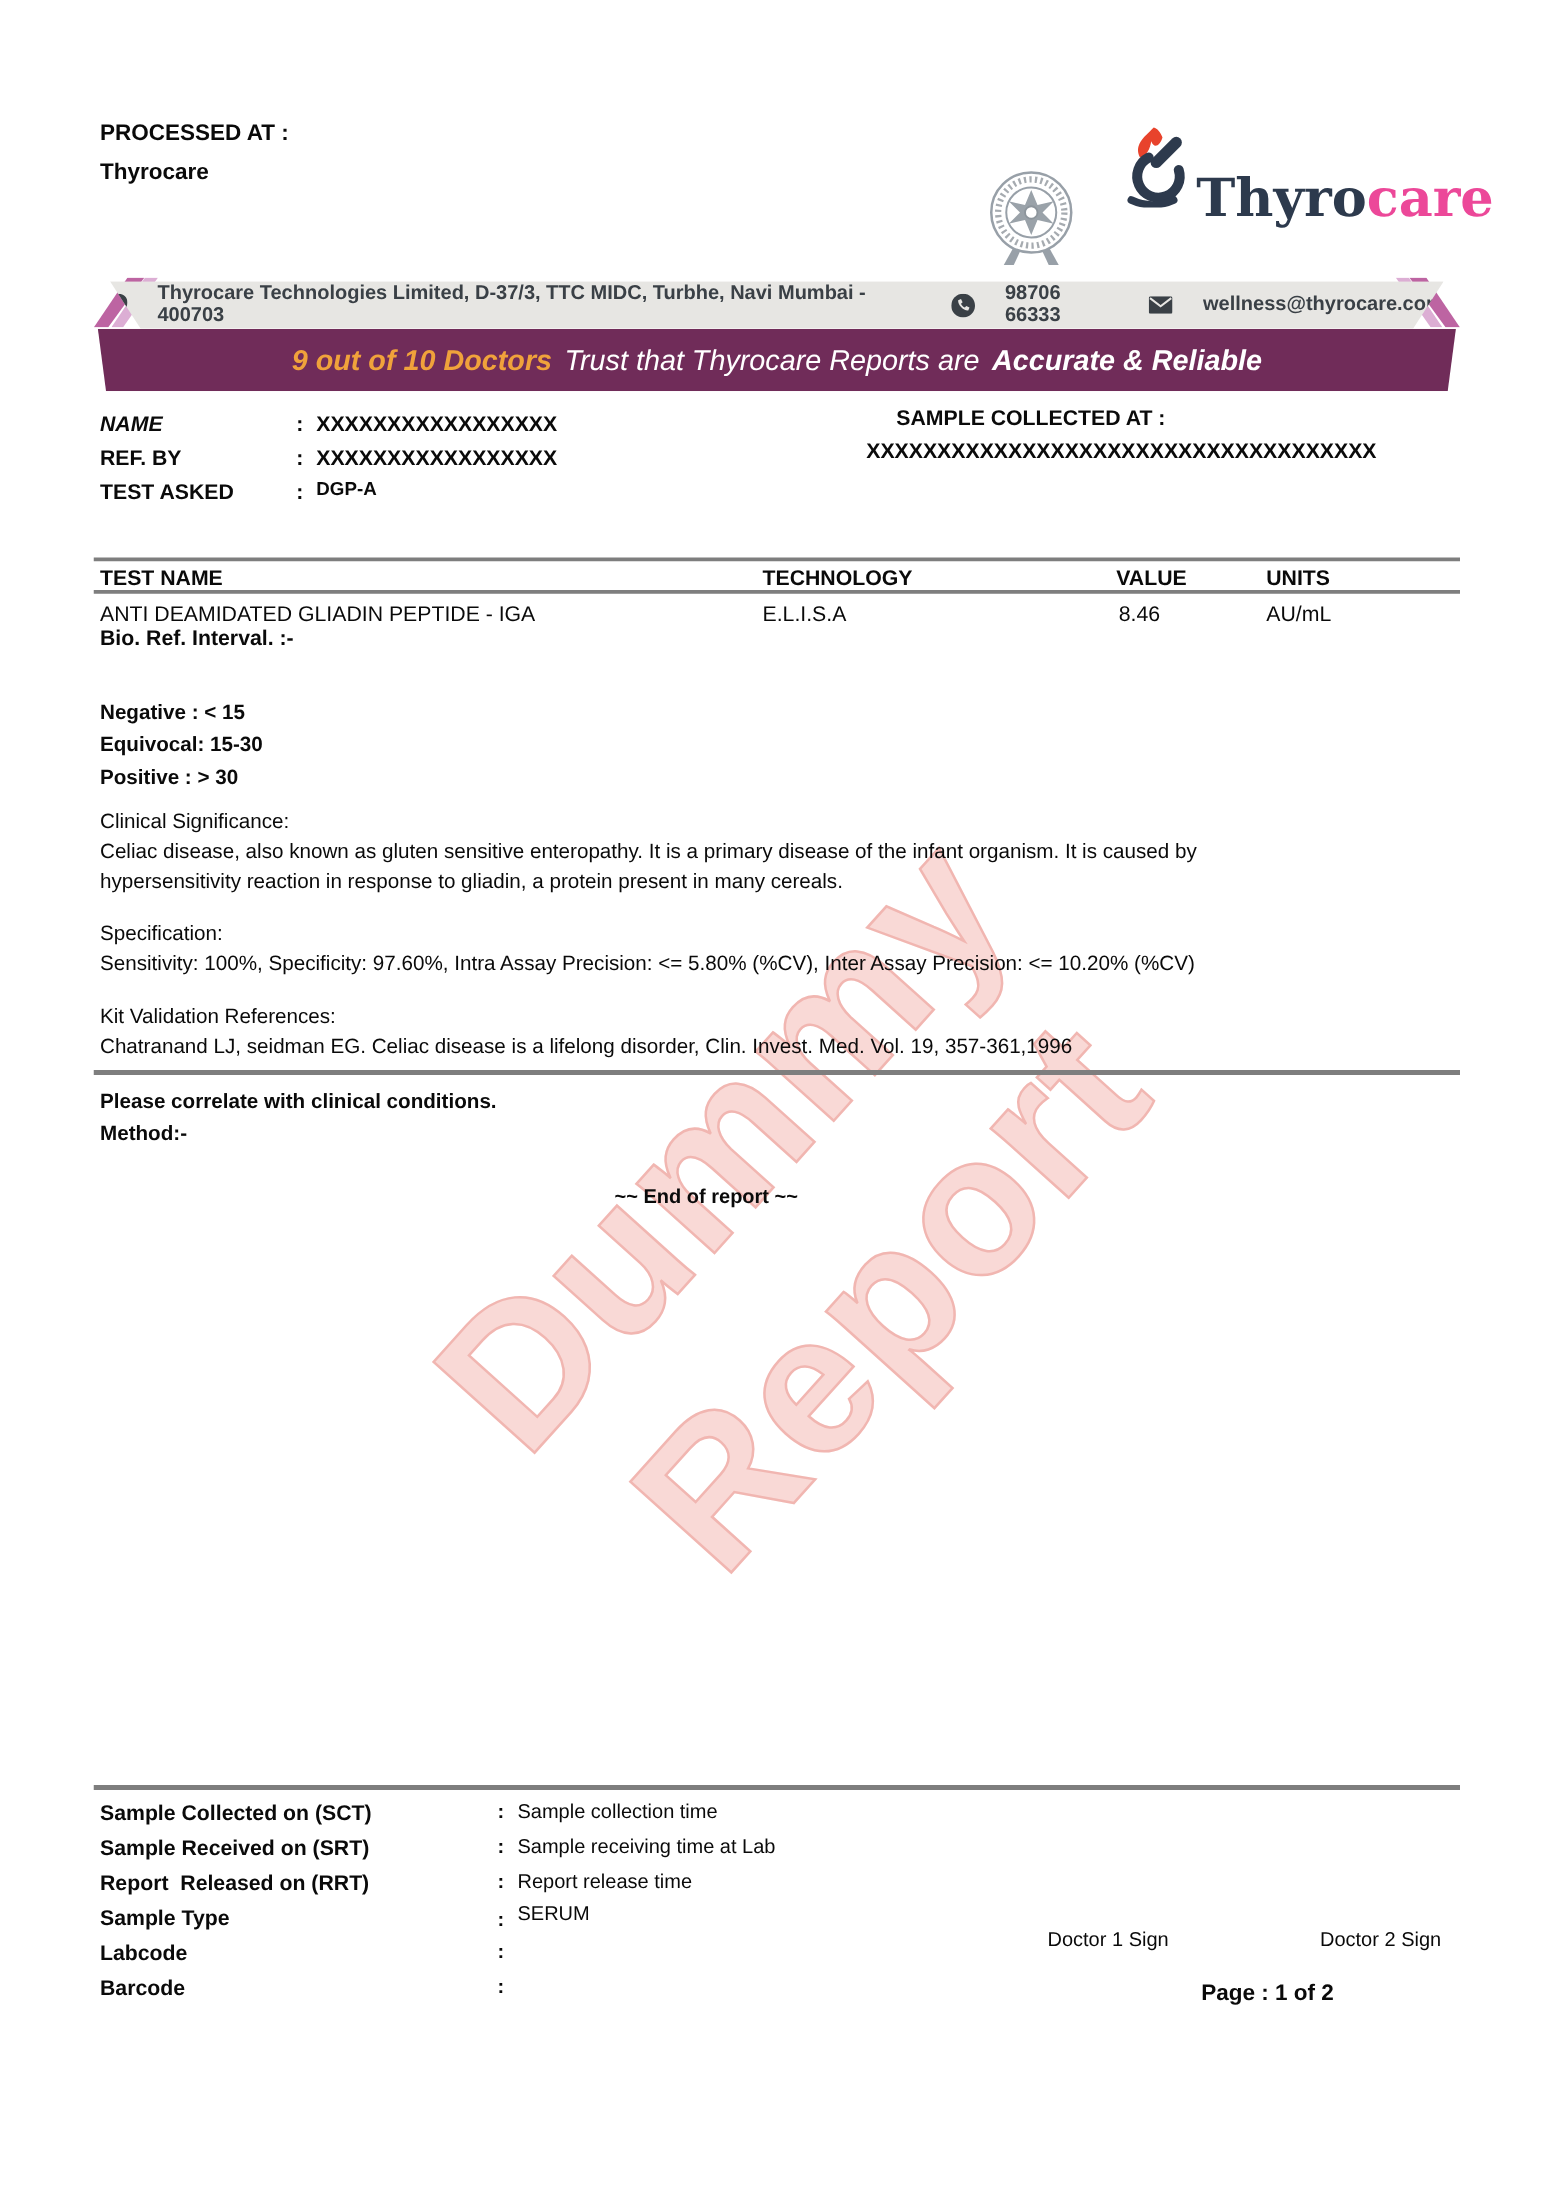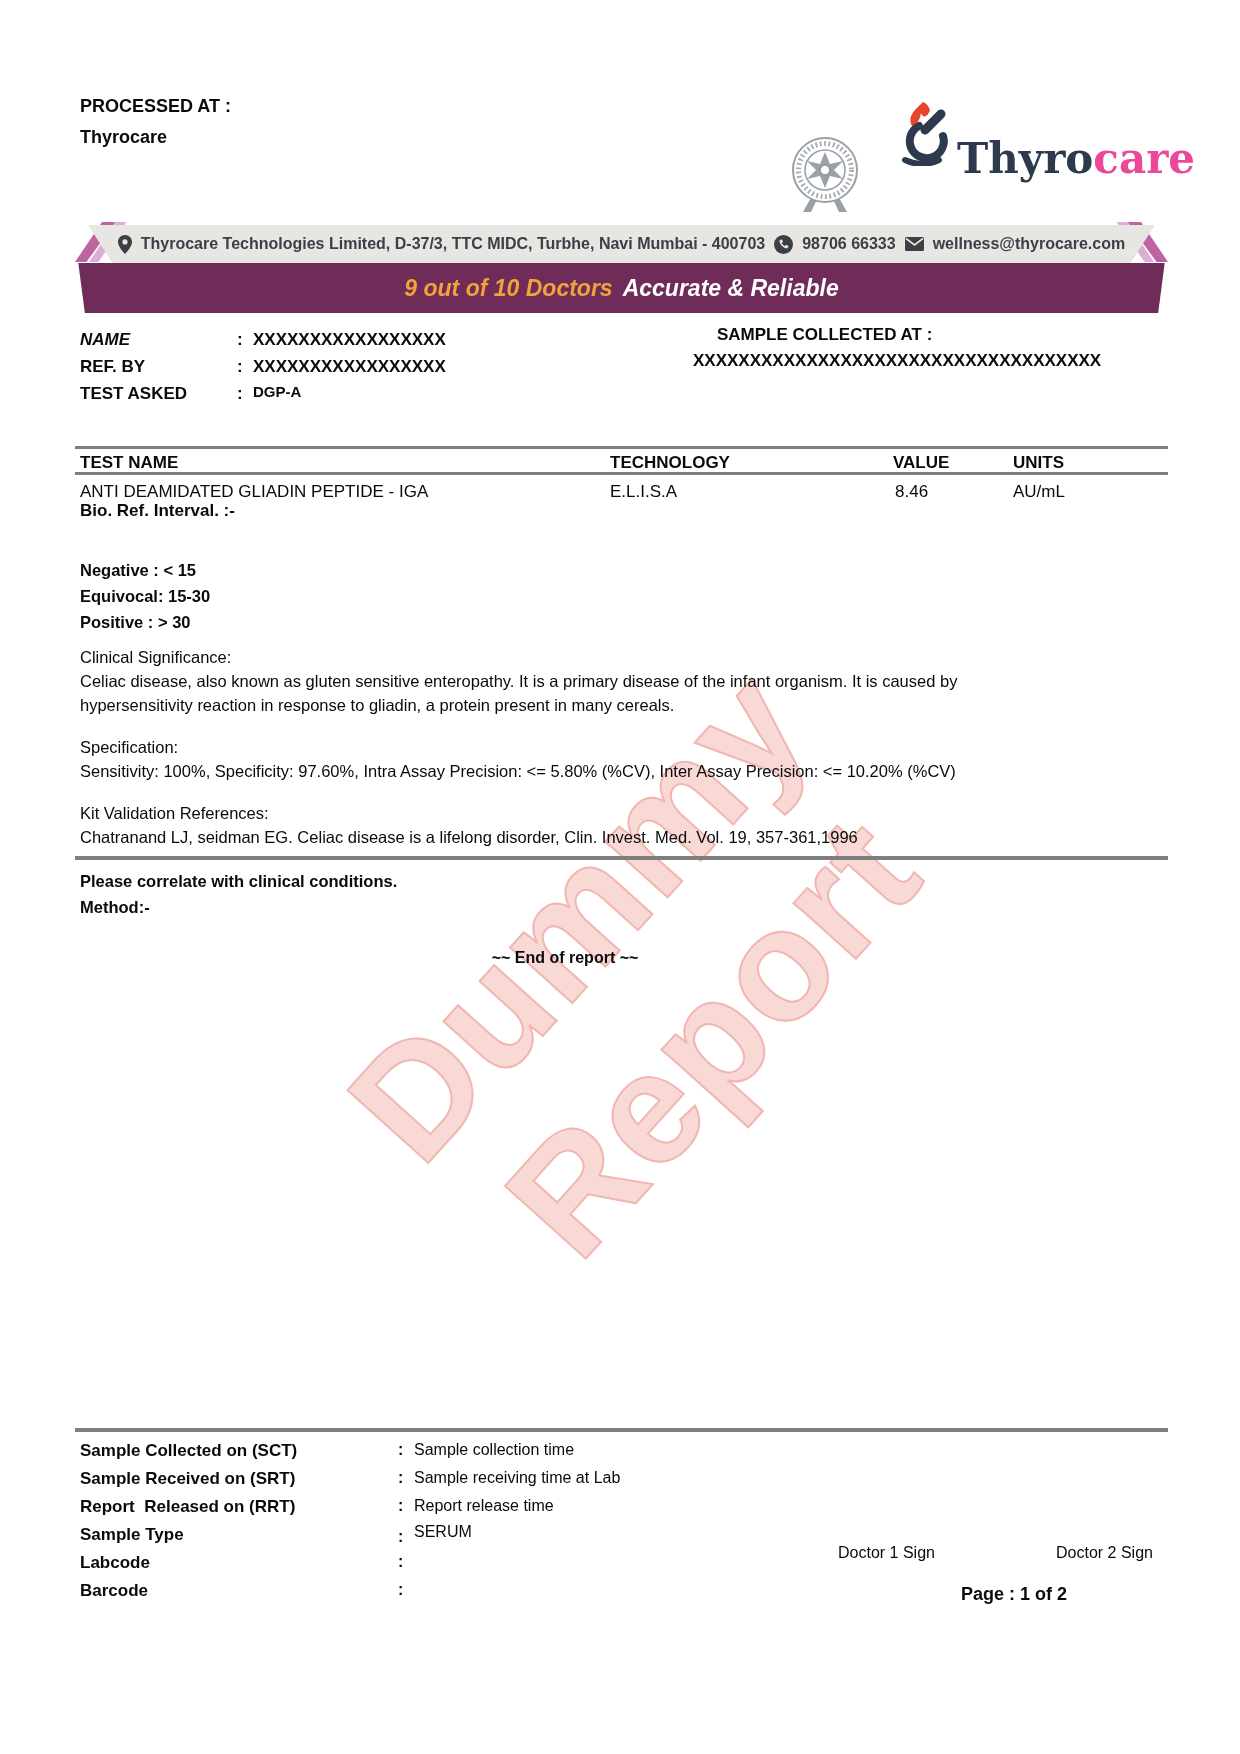--- a/index.html
+++ b/index.html
@@ -21,21 +21,21 @@
   .tagline{font-size:19px;color:#2d3a4d;font-weight:500;letter-spacing:.6px;margin-top:6px;margin-left:6px;}
   
   .banner{left:75px;top:200px;width:1093px;height:113px;}
   .pink{position:absolute;background:#bd64a2;}
   .pink-l1{left:0;top:22px;width:52px;height:40px;clip-path:polygon(52% 0,78% 0,22% 100%,0 100%);}
   .pink-l2{left:14px;top:22px;width:52px;height:40px;background:#dcaed4;clip-path:polygon(52% 0,72% 0,18% 100%,0 100%);}
   .pink-r1{right:0;top:22px;width:52px;height:40px;clip-path:polygon(22% 0,48% 0,100% 100%,78% 100%);}
   .pink-r2{right:14px;top:22px;width:52px;height:40px;background:#dcaed4;clip-path:polygon(28% 0,48% 0,100% 100%,82% 100%);}
   .graystrip{position:absolute;left:13px;right:13px;top:25px;height:38px;background:#e7e6e3;
              clip-path:polygon(0 0,100% 0,97.7% 100%,2.3% 100%);
-             display:flex;align-items:center;justify-content:center;gap:9px;
+             display:flex;align-items:center;justify-content:center;gap:24px;
              font-size:16px;font-weight:600;color:#3a4046;}
   .purplebar{position:absolute;left:0;right:0;top:63px;height:50px;background:#702c59;
              clip-path:polygon(.3% 0,99.7% 0,99.1% 100%,.9% 100%);
              display:flex;align-items:center;justify-content:center;gap:10px;
              font-size:23px;font-style:italic;color:#fff;}
   .gold{color:#f0a23b;font-weight:700;}
   .accurate{font-weight:700;}
   .ic{display:inline-flex;flex:none;}
   
   .plabel{font-size:17px;font-weight:700;}
@@ -120,20 +120,21 @@
         <span class="ic">
           <svg width="19" height="14" viewBox="0 0 19 14">
               <rect width="19" height="14" rx="1.5" fill="#3a4046"></rect>
               <path d="M1 1.5 L9.5 8 L18 1.5" stroke="#e7e6e3" stroke-width="1.6" fill="none"></path>
             </svg>
         </span>
         <span>wellness@thyrocare.com</span>
       </div>
       <div class="purplebar">
         <span class="gold">9 out of 10 Doctors</span>
+        <span>Trust that Thyrocare Reports are</span>
         <span class="accurate">Accurate &amp; Reliable</span>
       </div>
     </div>
 
     <div class="abs plabel" style="left:80px;top:330px;font-style:italic;">NAME</div>
     <div class="abs pcolon" style="left:237px;top:330px;">:</div>
     <div class="abs pvalue" style="left:253px;top:330px;">XXXXXXXXXXXXXXXXX</div>
 
     <div class="abs plabel" style="left:80px;top:357px;">REF. BY</div>
     <div class="abs pcolon" style="left:237px;top:357px;">:</div>

